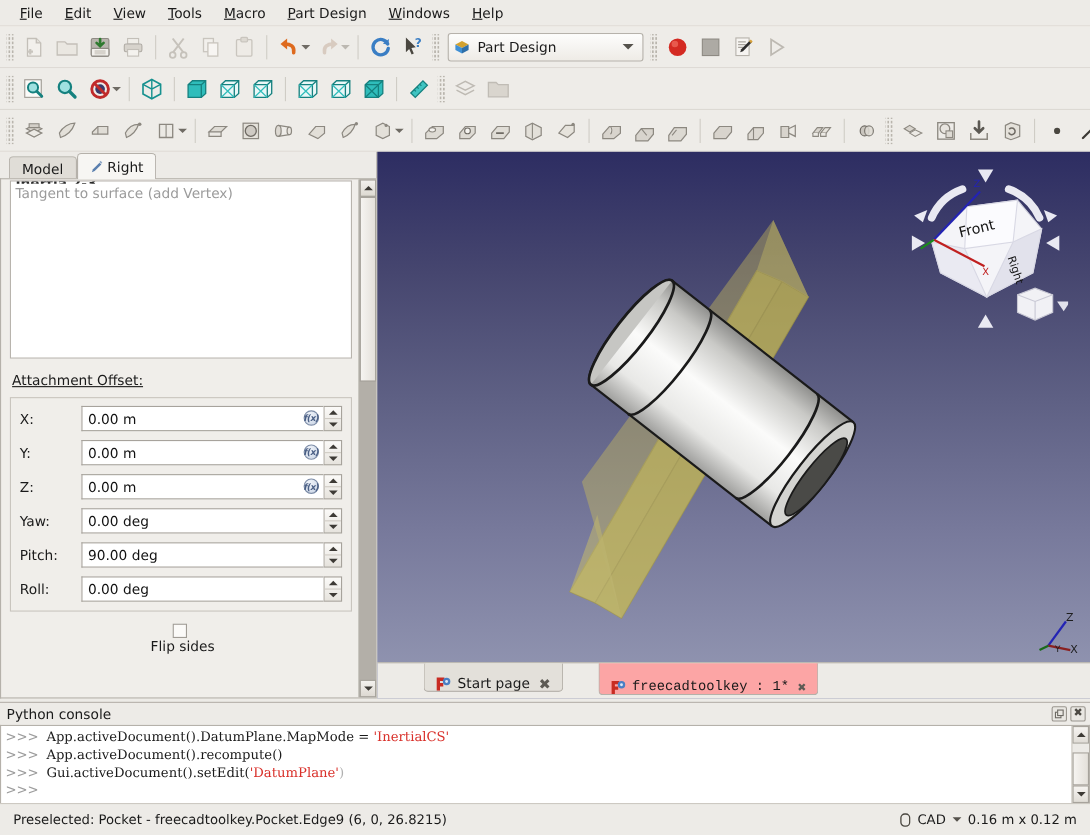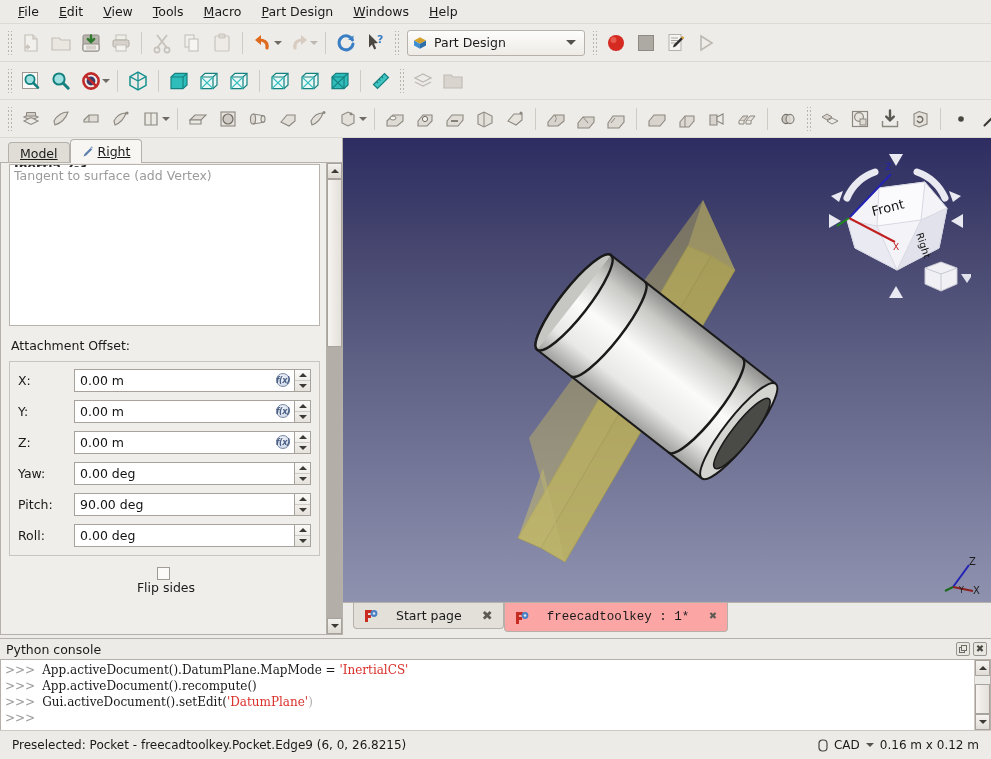--- a/index.html
+++ b/index.html
@@ -100,21 +100,21 @@
     position: absolute; left: 4px; top: 2px; background: #e9e7e2;
   }
   .dockbtn .x { font-size: 10px; line-height: 10px; color:#4c4943; }
 
   
   .cv-tabs { display: flex; align-items: flex-end; height: 24px; padding-left: 8px; }
   .cv-tab {
     height: 21px; padding: 0 11px; display: flex; align-items: center; gap: 4px;
     font-size: 12.5px; color: #1a1a1a;
     background: #e0ddd7; border: 1px solid #b5b1aa; border-bottom: none;
-    border-radius: 4px 4px 0 0; cursor: default; position: relative; top: 1px; text-decoration: underline;
+    border-radius: 4px 4px 0 0; cursor: default; position: relative; top: 1px;
   }
   .cv-tab.active {
     background: #f7f6f3; height: 24px; top: 1px; z-index: 2;
   }
 
   
   .task-panel {
     flex: 1; background: #f0eeea;
     border: 1px solid #b5b1aa; border-right: none;
     margin: 0; position: relative; overflow: hidden;
@@ -123,21 +123,21 @@
   .task-inner { flex: 1; padding: 6px 6px 0 8px; overflow: hidden; position: relative; }
 
   .ref-list {
     background: #ffffff; border: 1px solid #b8b4ad;
     height: 162px; margin-top: -5px; padding: 2px 4px;
     overflow: hidden; font-size: 12.5px;
   }
   .ref-row { color: #9b9b9b; line-height: 17px; white-space: nowrap; }
   .ref-row.cut { color: #2a2a2a; font-weight: bold; margin-top: -9px; height: 9px; overflow: hidden; }
 
-  .sec-label { font-size: 12.5px; color: #1a1a1a; margin: 12px 0 8px 2px; }
+  .sec-label { font-size: 12.5px; color: #1a1a1a; margin: 12px 0 8px 2px; text-decoration: underline; }
 
   .fieldbox { border: 1px solid #c9c5be; padding: 7px 8px 9px 8px; background: #f0eeea; }
   .frow { display: flex; align-items: center; height: 22px; margin-bottom: 9px; }
   .frow:last-child { margin-bottom: 0; }
   .frow .flabel { width: 56px; font-size: 12.5px; color: #1a1a1a; flex: none; }
   .ctrl {
     display: flex; align-items: stretch; flex: 1; height: 23px;
   }
   .ctrl input {
     flex: 1; border: 1px solid #a7a39c; border-right: none;
@@ -194,25 +194,26 @@
   .view3d {
     flex: 1; position: relative; overflow: hidden;
     background: linear-gradient(180deg, #2d2d62 0%, #46466f 22%, #5e6084 45%, #787a9c 70%, #9599b4 100%);
   }
   .viewtabs {
     position: absolute; left: 0; right: 0; bottom: 0; height: 33px;
     background: #edebe7; border-top: 1px solid #b5b1aa;
     display: flex; align-items: flex-start; padding-left: 10px;
   }
   .vtab {
-    display: flex; align-items: center; gap: 18px; height: 26px;
+    display: flex; align-items: flex-end; gap: 6px; height: 26px;
     padding: 0 10px; font-size: 12.5px; color: #1a1a1a;
     border: 1px solid #b5b1aa; border-top: none;
     border-radius: 0 0 4px 4px; background: #e3e0da;
     cursor: default;
+    margin-left: 32px;
   }
   .vtab.active { background: #fca5a5; height: 29px; font-family: Liberation Mono, monospace; }
   .vtab .closeX {
     font-size: 13px; color: #5d5a54; font-weight: bold;
     line-height: 10px; margin-left: 2px;
   }
   .fcicon {
     width: 14px; height: 13px; flex: none; position: relative;
   }
 

